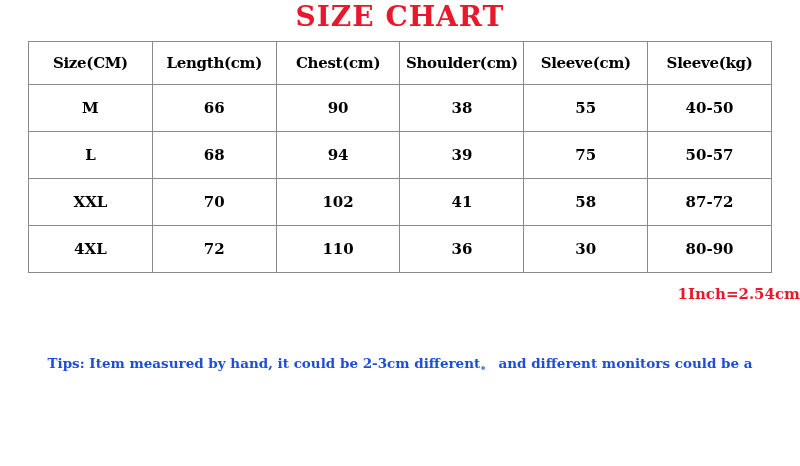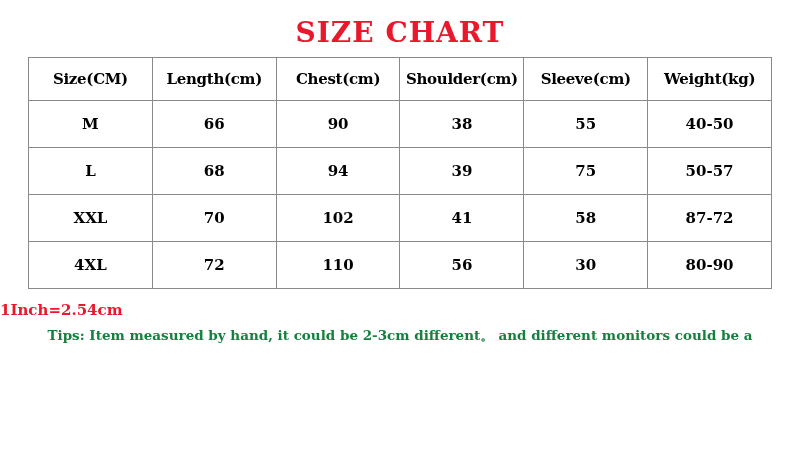--- a/index.html
+++ b/index.html
@@ -20,21 +20,21 @@
     position: relative;
     box-sizing: border-box;
   }
   .title {
     text-align: center;
     color: #e8192c;
     font-family: "DejaVu Serif", serif;
     font-weight: bold;
     font-size: 28px;
     letter-spacing: 1px;
-    padding-top: 16px;
+    padding-top: 0;
     padding-bottom: 8px;
   }
   table.size-table {
     border-collapse: collapse;
     width: 744px;
     margin: 0 auto;
     table-layout: fixed;
   }
   table.size-table td,
   table.size-table th {
@@ -47,57 +47,58 @@
     height: 46px;
     padding: 0 2px;
     white-space: nowrap;
   }
   table.size-table thead th {
     height: 42px;
     font-size: 15px;
     letter-spacing: -0.3px;
   }
   .note {
-    text-align: left;
+    text-align: right;
     color: #e8192c;
     font-family: "DejaVu Serif", serif;
     font-weight: bold;
     font-size: 15px;
     padding-top: 12px;
     padding-bottom: 6px;
   }
   .tips {
     text-align: center;
     font-family: "DejaVu Serif", serif;
     font-weight: bold;
     font-size: 13.5px;
     line-height: 20px;
-    color: #15803d;
+    color: #1d4ed8;
     padding: 0 24px;
+    margin-top: 44px;
   }
   .tips-line {
     display: block;
   }
 </style>
 </head>
 <body>
 
 <div class="page">
 
   <div class="title">SIZE CHART</div>
 
   <table class="size-table">
     <thead>
       <tr>
         <th>Size(CM)</th>
         <th>Length(cm)</th>
         <th>Chest(cm)</th>
         <th>Shoulder(cm)</th>
         <th>Sleeve(cm)</th>
-        <th>Weight(kg)</th>
+        <th>Sleeve(kg)</th>
       </tr>
     </thead>
     <tbody>
       <tr>
         <td>M</td>
         <td>66</td>
         <td>90</td>
         <td>38</td>
         <td>55</td>
         <td>40-50</td>
@@ -115,21 +116,21 @@
         <td>70</td>
         <td>102</td>
         <td>41</td>
         <td>58</td>
         <td>87-72</td>
       </tr>
       <tr>
         <td>4XL</td>
         <td>72</td>
         <td>110</td>
-        <td>56</td>
+        <td>36</td>
         <td>30</td>
         <td>80-90</td>
       </tr>
     </tbody>
   </table>
 
   <div class="note">1Inch=2.54cm</div>
 
   <div class="tips">
     <span class="tips-line">Tips: Item measured by hand, it could be 2-3cm different。 and different monitors could be a</span>

